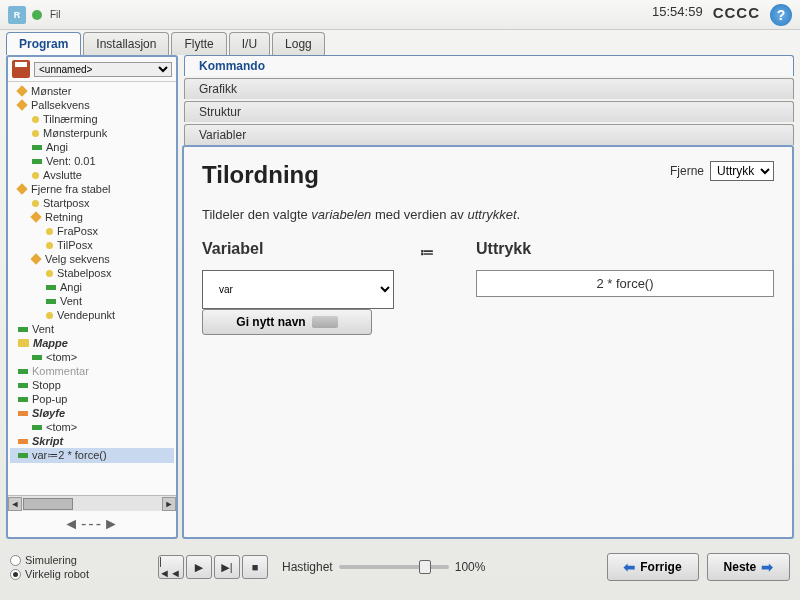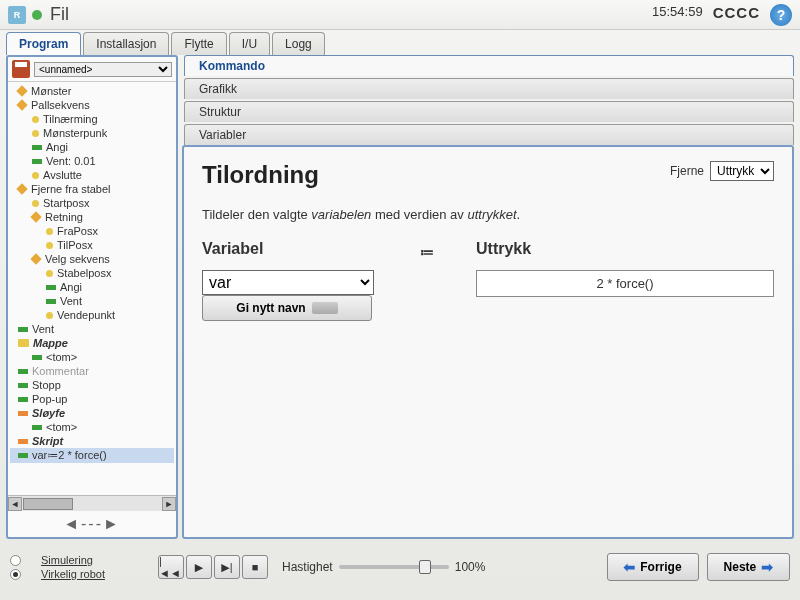--- a/index.html
+++ b/index.html
@@ -1,21 +1,21 @@
 <!DOCTYPE html>
 <html><head>
 <meta charset="utf-8">
 <style>
 * { box-sizing: border-box; margin: 0; padding: 0; font-family: Arial, sans-serif; }
 body { width: 800px; height: 600px; background: linear-gradient(#f4f4f2, #e8e8e4); overflow: hidden; font-size: 12px; color: #333; }
 
 .topbar { height: 30px; background: linear-gradient(#f8f8f6, #ececea); display: flex; align-items: center; padding: 0 8px; border-bottom: 1px solid #ccc; }
 .logo { width: 18px; height: 18px; background: #7bb8d8; border-radius: 2px; margin-right: 6px; display:flex; align-items:center; justify-content:center; color:#fff; font-size:9px; font-weight:bold; }
 .status-dot { width: 10px; height: 10px; background: #4caf50; border-radius: 50%; margin-right: 8px; }
-.menu-label { font-size: 18px; color: #444; }
+.menu-label { font-size: 10px; color: #444; }
 .topbar-right { margin-left: auto; display: flex; gap: 10px; }
 .clock { font-size: 13px; }
 .cccc { font-weight: bold; font-size: 15px; letter-spacing: 1px; }
 .help-icon { width: 22px; height: 22px; background: radial-gradient(#6ab0e8,#2a78c0); border-radius: 50%; color: #fff; display: flex; align-items: center; justify-content: center; font-weight: bold; font-size: 14px; }
 
 .main-tabs { display: flex; padding: 2px 6px 0 6px; gap: 2px; }
 .main-tab { padding: 4px 12px; background: linear-gradient(#f0f0ee,#e0e0dc); border: 1px solid #999; border-bottom: none; border-radius: 4px 4px 0 0; font-size: 12px; cursor: pointer; }
 .main-tab.active { background: #fafafa; font-weight: bold; color: #1a4d8f; border-color: #6a8db5; }
 
 .workspace { display: flex; height: 490px; padding: 0 6px 6px 6px; gap: 4px; }
@@ -48,30 +48,30 @@
 .sub-tab.active { background: #f8f8f8; font-weight: bold; color: #1a4d8f; border-color: #6a8db5; }
 .content { flex: 1; background: #f8f8f8; border: 2px solid #7a9bc4; border-radius: 3px; padding: 14px 18px; }
 .kilde-row { float: right; display: flex; align-items: center; gap: 6px; font-size: 12px; }
 .kilde-row select { font-size: 12px; border: 1px solid #666; background: #fff; padding: 1px 2px; }
 h1 { font-size: 24px; font-weight: bold; color: #222; margin-bottom: 18px; clear: left; }
 .desc { font-size: 13px; margin-bottom: 18px; }
 .desc i { font-style: italic; }
 .cols { display: flex; gap: 38px; }
 .col-label { font-size: 16px; font-weight: bold; margin-bottom: 12px; }
 .var-col { width: 180px; }
-.var-select { width: 172px; font-size: 16px; border: 1px solid #666; padding: 2px; background:#fff; }
+.var-select { width: 192px; font-size: 10px; border: 1px solid #666; padding: 12px; background:#fff; }
 .rename-btn { margin-top: 0; width: 170px; padding: 5px 4px; background: linear-gradient(#f4f4f4,#d8d8d8); border: 1px solid #888; border-radius: 3px; font-size: 12px; font-weight: bold; cursor: pointer; display:flex; align-items:center; justify-content:center; gap:6px; }
 .kbd-ic { width: 26px; height: 12px; background: linear-gradient(#ccc,#aaa); border-radius: 2px; }
 .assign-op { width: 18px; padding-top: 4px; font-size: 14px; font-weight: bold; }
 .expr-col { flex: 1; }
 .expr-field { width: 100%; border: 1px solid #888; padding: 5px 8px; font-size: 13px; text-align: center; background:#fff; cursor:text; }
 
 .footer { height: 44px; display: flex; align-items: center; padding: 0 10px; gap: 8px; }
 .sim-group { width: 140px; font-size: 11px; }
-.sim-row { display: flex; align-items: center; gap: 20px; padding: 1px 0; text-decoration: underline; }
+.sim-row { display: flex; align-items: center; gap: 4px; padding: 1px 0; }
 .radio { width: 11px; height: 11px; border: 1px solid #888; border-radius: 50%; background:#fff; display:flex; align-items:center; justify-content:center; }
 .radio.on::after { content:''; width:5px; height:5px; background:#333; border-radius:50%; }
 .play-controls { display: flex; gap: 2px; }
 .pc-btn { width: 26px; height: 24px; background: linear-gradient(#f4f4f4,#dcdcdc); border: 1px solid #888; border-radius: 3px; display:flex; align-items:center; justify-content:center; cursor:pointer; font-size:11px; }
 .speed-group { display: flex; align-items: center; gap: 6px; font-size: 12px; margin-left: 6px; }
 .slider { width: 110px; height: 4px; background: #bbb; position: relative; border-radius: 2px; }
 .slider-thumb { position: absolute; right: 18px; top: -5px; width: 12px; height: 14px; background: #eee; border: 1px solid #666; border-radius: 2px; }
 .nav-btns { margin-left: auto; display: flex; gap: 8px; }
 .nav-btn { padding: 5px 16px; background: linear-gradient(#f4f4f4,#d8d8d8); border: 1px solid #888; border-radius: 3px; font-size: 12px; font-weight: bold; cursor:pointer; display:flex; align-items:center; gap:5px; }
 .arrow-blue { color: #2a68c8; font-size: 14px; }

